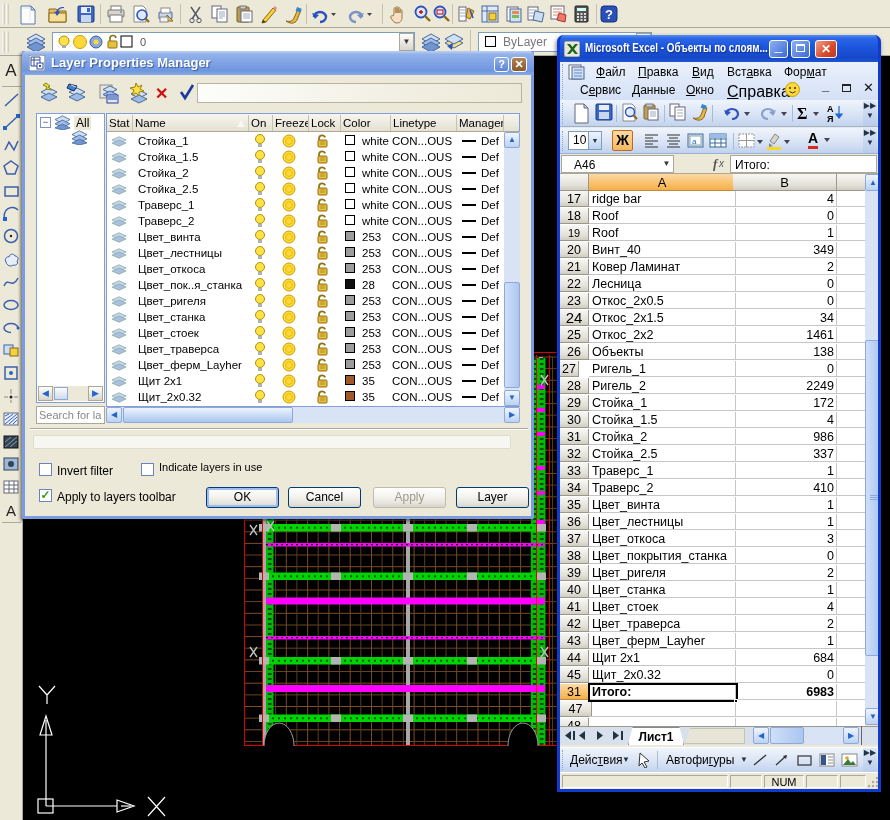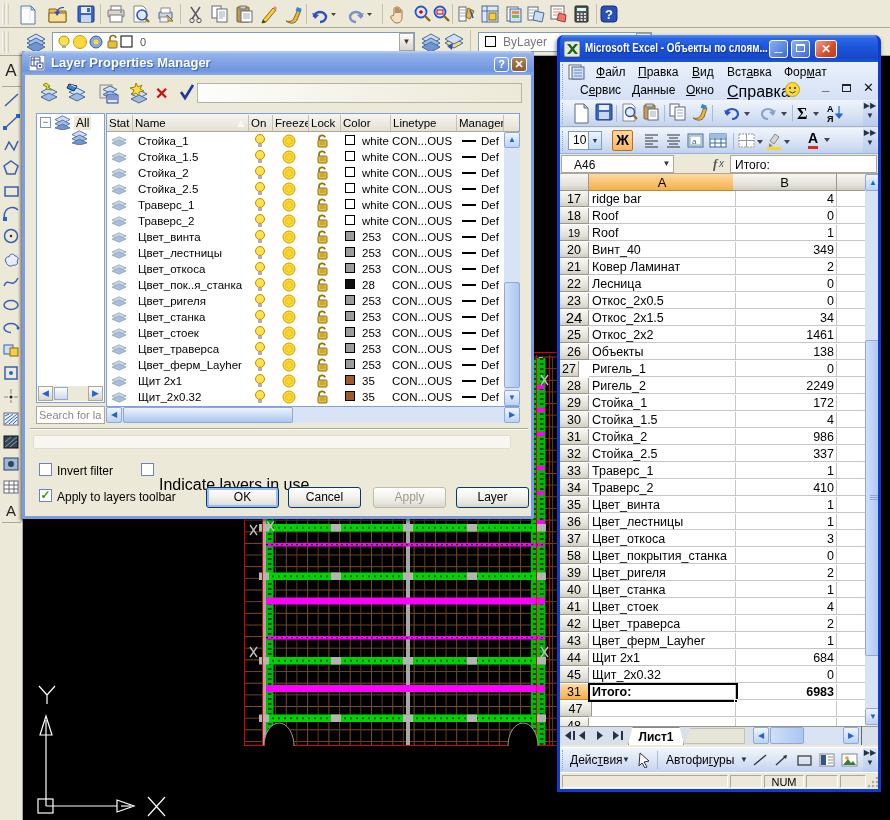--- a/index.html
+++ b/index.html
@@ -929,21 +929,21 @@
       <div class="ab" style="left:81px;top:356px;width:414px;height:16px;background:#d8e4f6">
 <div class="ab" style="left:0;top:0;width:16px;height:16px;background:linear-gradient(180deg,#eef4fd,#bcd2f2);border:1px solid #8fa8d8;border-radius:2px;color:#26c;font-size:8px;text-align:center;line-height:14px">◀</div>
 <div class="ab" style="left:17px;top:0;width:170px;height:16px;background:linear-gradient(180deg,#eef4fd,#aac6f0);border:1px solid #8fa8d8;border-radius:2px"></div>
 <div class="ab" style="left:398px;top:0;width:16px;height:16px;background:linear-gradient(180deg,#eef4fd,#bcd2f2);border:1px solid #8fa8d8;border-radius:2px;color:#26c;font-size:8px;text-align:center;line-height:14px">▶</div>
 </div>
 <div class="ab" style="left:5px;top:377px;width:498px;height:2px;border-top:1px solid #aca899;border-bottom:1px solid #fff"></div>
 <div class="ab" style="left:8px;top:384px;width:478px;height:14px;background:#f7f6f1;border:1px solid #e0ddd0;border-radius:2px"></div>
 <div class="ab cb" style="left:14px;top:412px"></div>
 <span class="ab" style="left:32px;top:413px;font-size:12px">Invert filter</span>
 <div class="ab cb" style="left:116px;top:412px"></div>
-<span class="ab" style="left:134px;top:425px;font-size:16px">Indicate layers in use</span>
+<span class="ab" style="left:134px;top:410px;font-size:11px">Indicate layers in use</span>
 <div class="ab cb" style="left:14px;top:438px;color:#3a9a1a;font-size:12px;line-height:11px;text-align:center;font-weight:bold">✓</div>
 <span class="ab" style="left:32px;top:439px;font-size:12px">Apply to layers toolbar</span>
 <div class="ab xpbtn" style="left:181px;top:436px;width:73px;height:21px;box-shadow:0 0 0 2px #9ebcf0 inset">OK</div>
 <div class="ab xpbtn" style="left:263px;top:436px;width:73px;height:21px">Cancel</div>
 <div class="ab xpbtn" style="left:348px;top:436px;width:73px;height:21px;color:#9d9a8a;border-color:#c0bcac">Apply</div>
 <div class="ab xpbtn" style="left:431px;top:436px;width:73px;height:21px">Layer</div>
 </div>
 <div class="ab" style="left:557px;top:35px;width:324px;height:757px;border-radius:7px 7px 0 0;
 background:#ece9d8;box-shadow:-1px 2px 4px rgba(0,0,0,.5)">
 <div class="ab" style="left:0;top:0;width:324px;height:757px;border:3px solid #0f3bd0;border-top:none;border-radius:7px 7px 0 0;z-index:50;pointer-events:none"></div>
@@ -1170,21 +1170,21 @@
         <div class="ab" style="left:173px;top:323px;width:104px;height:16px;border-right:1px solid #c6c6c6;border-bottom:1px solid #c6c6c6;font-size:12.5px;text-align:right;padding:1px 2px 0 0">1</div>
         <div class="ab" style="left:277px;top:323px;width:28px;height:16px;border-bottom:1px solid #c6c6c6"></div>
         <div class="ab" style="left:0;top:340px;width:29px;height:16px;background:linear-gradient(180deg,#f8f7f4,#e2e0d7 70%,#d0cdc2);border-right:1px solid #9a988c;border-bottom:1px solid #9a988c;text-align:center;font-size:12.5px;line-height:16px">36</div>
         <div class="ab" style="left:29px;top:340px;width:147px;height:16px;border-right:1px solid #c6c6c6;border-bottom:1px solid #c6c6c6;font-size:12.5px;padding:1px 0 0 3px;white-space:nowrap;overflow:hidden">Цвет_лестницы</div>
         <div class="ab" style="left:173px;top:340px;width:104px;height:16px;border-right:1px solid #c6c6c6;border-bottom:1px solid #c6c6c6;font-size:12.5px;text-align:right;padding:1px 2px 0 0">1</div>
         <div class="ab" style="left:277px;top:340px;width:28px;height:16px;border-bottom:1px solid #c6c6c6"></div>
         <div class="ab" style="left:0;top:357px;width:29px;height:16px;background:linear-gradient(180deg,#f8f7f4,#e2e0d7 70%,#d0cdc2);border-right:1px solid #9a988c;border-bottom:1px solid #9a988c;text-align:center;font-size:12.5px;line-height:16px">37</div>
         <div class="ab" style="left:29px;top:357px;width:147px;height:16px;border-right:1px solid #c6c6c6;border-bottom:1px solid #c6c6c6;font-size:12.5px;padding:1px 0 0 3px;white-space:nowrap;overflow:hidden">Цвет_откоса</div>
         <div class="ab" style="left:173px;top:357px;width:104px;height:16px;border-right:1px solid #c6c6c6;border-bottom:1px solid #c6c6c6;font-size:12.5px;text-align:right;padding:1px 2px 0 0">3</div>
         <div class="ab" style="left:277px;top:357px;width:28px;height:16px;border-bottom:1px solid #c6c6c6"></div>
-        <div class="ab" style="left:0;top:374px;width:29px;height:16px;background:linear-gradient(180deg,#f8f7f4,#e2e0d7 70%,#d0cdc2);border-right:1px solid #9a988c;border-bottom:1px solid #9a988c;text-align:center;font-size:12.5px;line-height:16px">58</div>
+        <div class="ab" style="left:0;top:374px;width:29px;height:16px;background:linear-gradient(180deg,#f8f7f4,#e2e0d7 70%,#d0cdc2);border-right:1px solid #9a988c;border-bottom:1px solid #9a988c;text-align:center;font-size:12.5px;line-height:16px">38</div>
         <div class="ab" style="left:29px;top:374px;width:147px;height:16px;border-right:1px solid #c6c6c6;border-bottom:1px solid #c6c6c6;font-size:12.5px;padding:1px 0 0 3px;white-space:nowrap;overflow:hidden">Цвет_покрытия_станка</div>
         <div class="ab" style="left:173px;top:374px;width:104px;height:16px;border-right:1px solid #c6c6c6;border-bottom:1px solid #c6c6c6;font-size:12.5px;text-align:right;padding:1px 2px 0 0">0</div>
         <div class="ab" style="left:277px;top:374px;width:28px;height:16px;border-bottom:1px solid #c6c6c6"></div>
         <div class="ab" style="left:0;top:391px;width:29px;height:16px;background:linear-gradient(180deg,#f8f7f4,#e2e0d7 70%,#d0cdc2);border-right:1px solid #9a988c;border-bottom:1px solid #9a988c;text-align:center;font-size:12.5px;line-height:16px">39</div>
         <div class="ab" style="left:29px;top:391px;width:147px;height:16px;border-right:1px solid #c6c6c6;border-bottom:1px solid #c6c6c6;font-size:12.5px;padding:1px 0 0 3px;white-space:nowrap;overflow:hidden">Цвет_ригеля</div>
         <div class="ab" style="left:173px;top:391px;width:104px;height:16px;border-right:1px solid #c6c6c6;border-bottom:1px solid #c6c6c6;font-size:12.5px;text-align:right;padding:1px 2px 0 0">2</div>
         <div class="ab" style="left:277px;top:391px;width:28px;height:16px;border-bottom:1px solid #c6c6c6"></div>
         <div class="ab" style="left:0;top:408px;width:29px;height:16px;background:linear-gradient(180deg,#f8f7f4,#e2e0d7 70%,#d0cdc2);border-right:1px solid #9a988c;border-bottom:1px solid #9a988c;text-align:center;font-size:12.5px;line-height:16px">40</div>
         <div class="ab" style="left:29px;top:408px;width:147px;height:16px;border-right:1px solid #c6c6c6;border-bottom:1px solid #c6c6c6;font-size:12.5px;padding:1px 0 0 3px;white-space:nowrap;overflow:hidden">Цвет_станка</div>
         <div class="ab" style="left:173px;top:408px;width:104px;height:16px;border-right:1px solid #c6c6c6;border-bottom:1px solid #c6c6c6;font-size:12.5px;text-align:right;padding:1px 2px 0 0">1</div>

